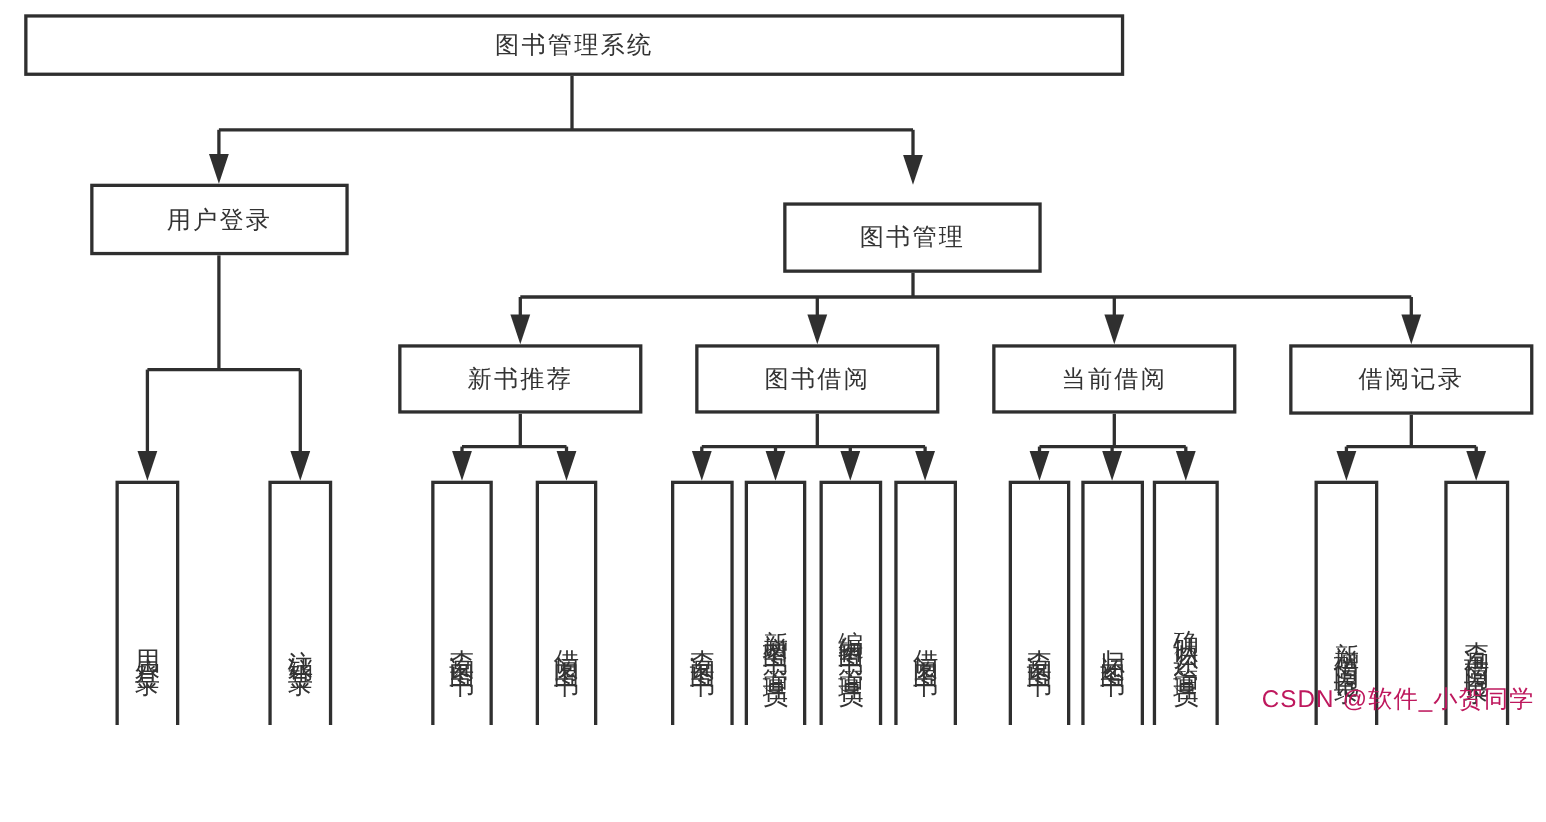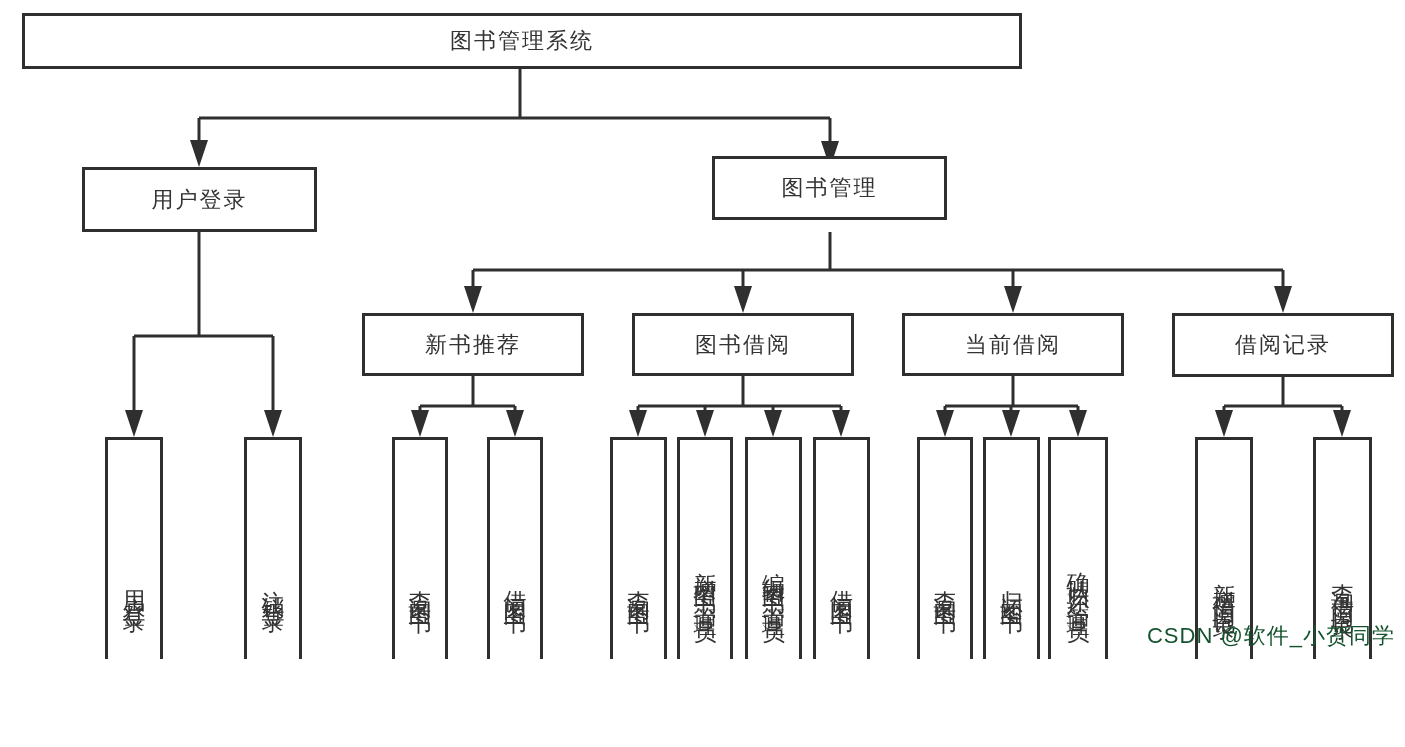--- a/index.html
+++ b/index.html
@@ -37,21 +37,21 @@
     font-size: 23px;
     letter-spacing: 7px;
     line-height: 1;
   }
   .watermark {
     position: absolute;
     right: 10px;
     bottom: 8px;
     font-size: 22px;
     letter-spacing: 1px;
-    color: #14532d;
+    color: #be185d;
     white-space: nowrap;
     z-index: 5;
   }
 </style>
 </head>
 <body>
 
 <div class="stage">
 
   <svg class="connectors" width="1405" height="747" viewBox="0 0 1405 747">
@@ -120,21 +120,21 @@
     </g>
   </svg>
 
   <div class="box" style="left:22px; top:13px; width:1000px; height:56px;">
     <span class="hlabel">图书管理系统</span>
   </div>
 
   <div class="box" style="left:82px; top:167px; width:235px; height:65px;">
     <span class="hlabel">用户登录</span>
   </div>
-  <div class="box" style="left:712px; top:156px; width:235px; height:64px;">
+  <div class="box" style="left:712px; top:184px; width:235px; height:64px;">
     <span class="hlabel">图书管理</span>
   </div>
 
   <div class="box" style="left:362px; top:313px; width:222px; height:63px;font-family:Liberation Mono, monospace;">
     <span class="hlabel">新书推荐</span>
   </div>
   <div class="box" style="left:632px; top:313px; width:222px; height:63px;">
     <span class="hlabel">图书借阅</span>
   </div>
   <div class="box" style="left:902px; top:313px; width:222px; height:63px;">

